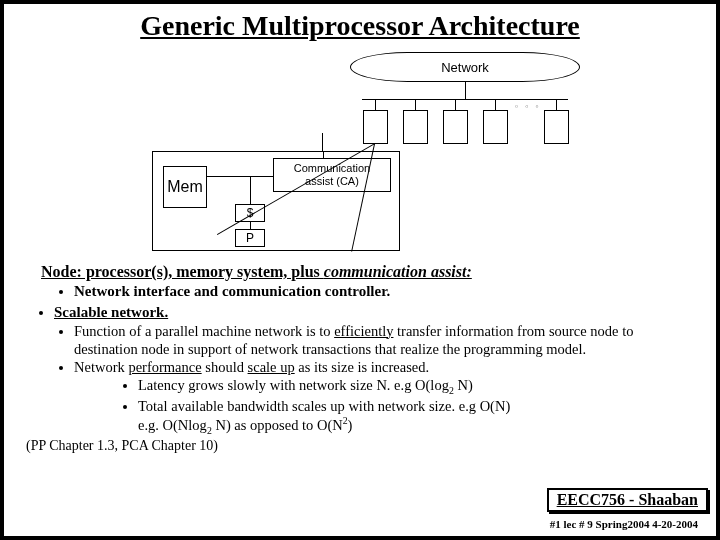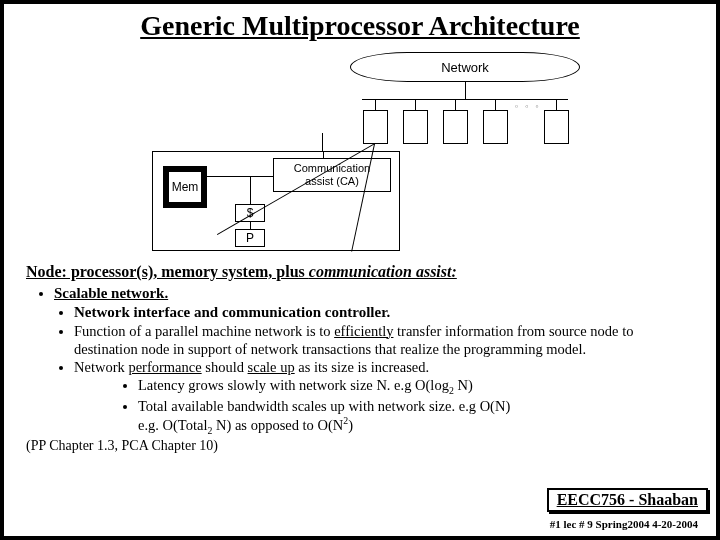--- a/index.html
+++ b/index.html
@@ -7,28 +7,28 @@
   .slide { width: 720px; height: 540px; border: 4px solid #000; position: relative; padding: 4px 16px 21px 16px; }
   .title { text-align: center; font-size: 28px; font-weight: bold; text-decoration: underline; margin-top: 2px; }
   .diagram { position: relative; width: 480px; height: 210px; margin: 6px auto 4px auto; }
   .net-oval { position: absolute; left: 230px; top: 4px; width: 230px; height: 30px; border: 1px solid #000; border-radius: 50%/100%; display: flex; align-items: center; justify-content: center; font-family: Arial, sans-serif; font-size: 13px; }
   .bus-line { position: absolute; left: 242px; top: 51px; width: 206px; height: 1px; background: #000; }
   .drop { position: absolute; width: 1px; background: #000; }
   .net-box { position: absolute; width: 25px; height: 34px; border: 1px solid #000; background: #fff; }
   .dots { position: absolute; left: 395px; top: 56px; font-size: 5px; letter-spacing: 3px; }
   .tri-line { position: absolute; background: #000; transform-origin: 0 0; height: 1px; }
   .node-box { position: absolute; left: 32px; top: 103px; width: 248px; height: 100px; border: 1px solid #000; }
-  .mem-box { position: absolute; left: 10px; top: 14px; width: 44px; height: 42px; border: 6px solid #000000; display: flex; align-items: center; justify-content: center; font-family: Arial, sans-serif; font-size: 12px; }
+  .mem-box { position: absolute; left: 10px; top: 14px; width: 44px; height: 42px; border: 1px solid #000000; display: flex; align-items: center; justify-content: center; font-family: Arial, sans-serif; font-size: 16px; }
   .ca-box { position: absolute; left: 120px; top: 6px; width: 118px; height: 34px; border: 1px solid #000; display: flex; align-items: center; justify-content: center; text-align: center; font-family: Arial, sans-serif; font-size: 11px; line-height: 1.2; }
   .cache-box { position: absolute; left: 82px; top: 52px; width: 30px; height: 18px; border: 1px solid #000; display: flex; align-items: center; justify-content: center; font-family: Arial, sans-serif; font-size: 12px; }
   .p-box { position: absolute; left: 82px; top: 77px; width: 30px; height: 18px; border: 1px solid #000; display: flex; align-items: center; justify-content: center; font-family: Arial, sans-serif; font-size: 12px; }
   .hline { position: absolute; height: 1px; background: #000; }
   .vline { position: absolute; width: 1px; background: #000; }
   .content { font-size: 15px; line-height: 1.25; }
-  .node-line { font-size: 16px; font-weight: bold; text-decoration: underline; margin-left: 6px; }
+  .node-line { font-size: 16px; font-weight: bold; text-decoration: underline; margin-left: 21px; }
   .node-line .assist { font-style: italic; }
   ul.top { list-style: disc; margin-left: 54px; }
   ul.top > li { font-weight: bold; font-size: 15px; }
   .scalable-li { font-size: 20px; text-decoration: underline; margin-top: 2px; }
   ul.inner { list-style: disc; margin-left: 54px; font-weight: normal; font-size: 14.5px; }
   ul.inner2 { list-style: disc; margin-left: 118px; font-weight: normal; font-size: 14.5px; }
   .indent-eg { margin-left: 118px; font-size: 14.5px; }
   .course-badge { position: absolute; right: 8px; bottom: 24px; border: 2px solid #000; padding: 1px 8px; font-size: 16px; font-weight: bold; text-decoration: underline; background: #fff; box-shadow: 2px 2px 0 #000; }
   .footer { position: absolute; right: 18px; bottom: 6px; font-size: 11px; font-weight: bold; margin-top: 16px; }
   .refs { font-size: 14px; margin-left: 6px; }
@@ -74,39 +74,39 @@
       <div class="vline" style="left:97px; top:70px; height:7px;"></div>
       <div class="vline" style="left:170px; top:0px; height:6px;"></div>
     </div>
     <div class="vline" style="left:202px; top:85px; height:18px;"></div>
   </div>
 
   <div class="content">
     <div class="node-line">
       <span>Node: processor(s), memory system, plus </span><span class="assist">communication assist:</span>
     </div>
+    <ul class="top">
+      <li>Network interface and communication controller.</li>
+    </ul>
     <ul class="top" style="margin-left:34px;">
       <li class="scalable-li">Scalable network.</li>
-    </ul>
-    <ul class="top">
-      <li>Network interface and communication controller.</li>
     </ul>
     <ul class="inner">
       <li>
         <span>Function of a parallel machine network is to </span><span class="uline">efficiently</span><span> transfer information from source node to destination node in support of network transactions that realize the programming model.</span>
       </li>
       <li>
         <span>Network </span><span class="uline">performance</span><span> should </span><span class="uline">scale up</span><span> as its size is increased.</span>
       </li>
     </ul>
     <ul class="inner2">
       <li><span>Latency grows slowly with network size N.  e.g O(log</span><sub>2</sub><span> N)</span></li>
       <li>Total available bandwidth scales up with network size.  e.g O(N)</li>
     </ul>
     <div class="indent-eg">
-      <span>e.g. O(Total</span><sub>2</sub><span> N)  as opposed to O(N</span><sup>2</sup><span>)</span>
+      <span>e.g. O(Nlog</span><sub>2</sub><span> N)  as opposed to O(N</span><sup>2</sup><span>)</span>
     </div>
     <div class="refs">(PP Chapter 1.3,  PCA Chapter 10)</div>
   </div>
 
   <div class="course-badge">EECC756 - Shaaban</div>
   <div class="footer">#1  lec # 9     Spring2004   4-20-2004</div>
 </div>
 
 </body></html>

